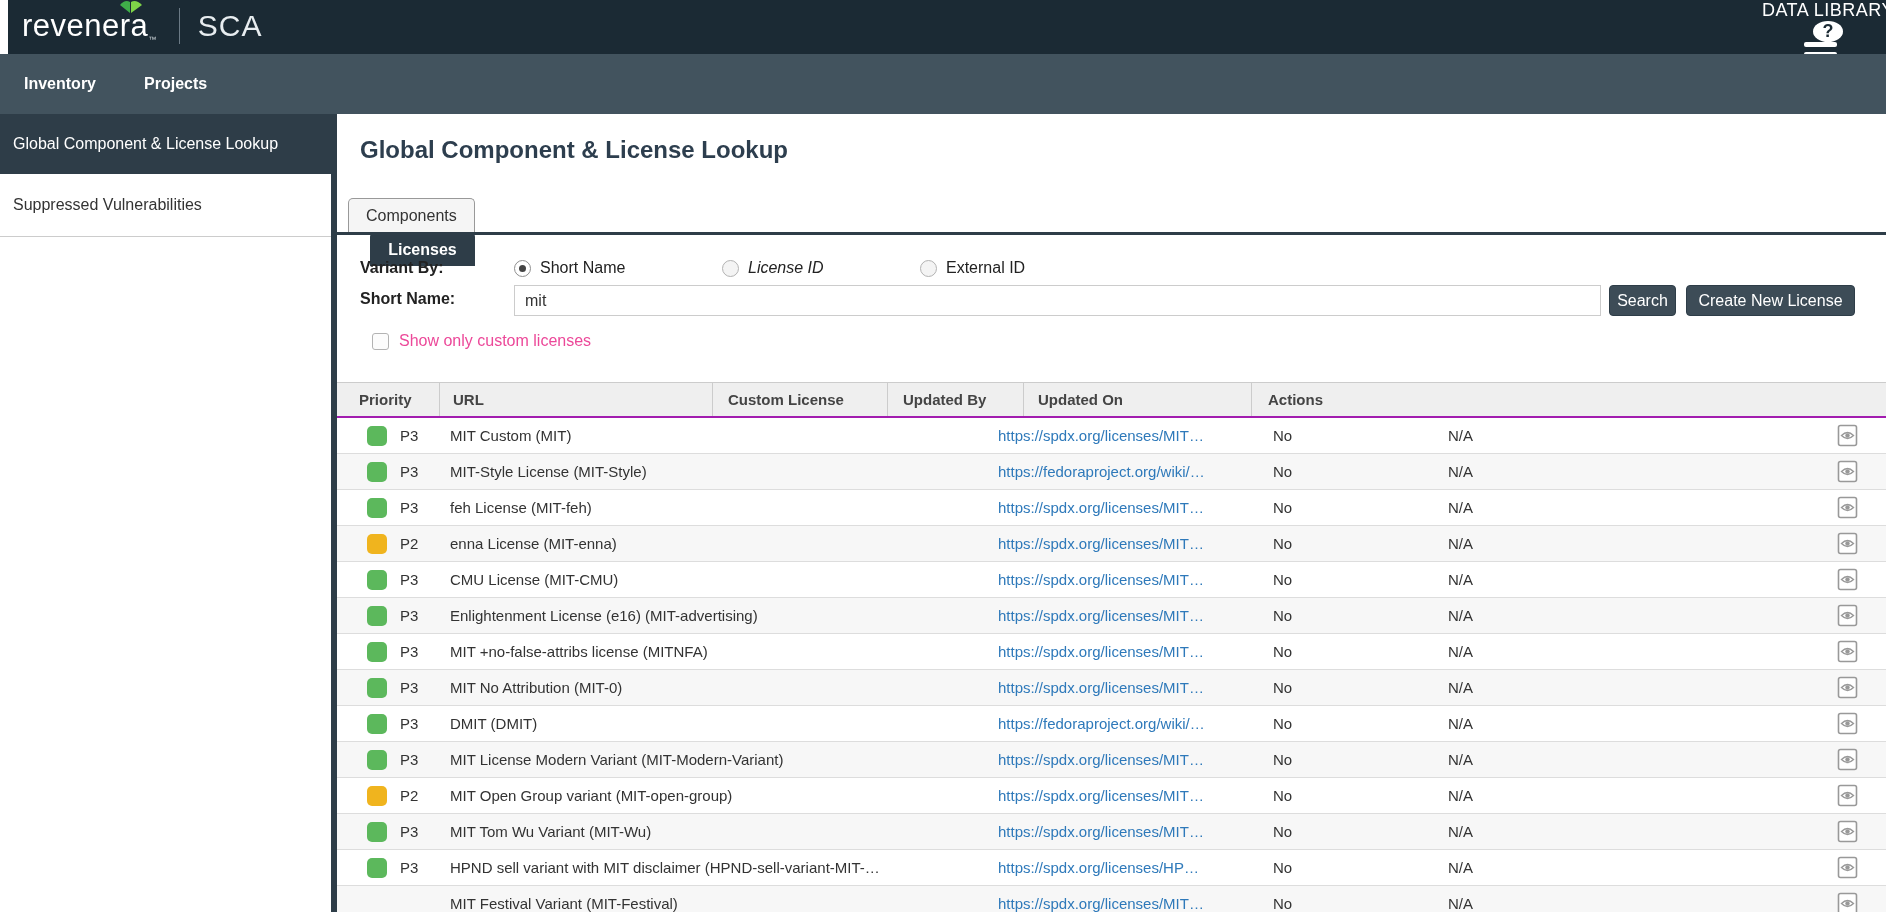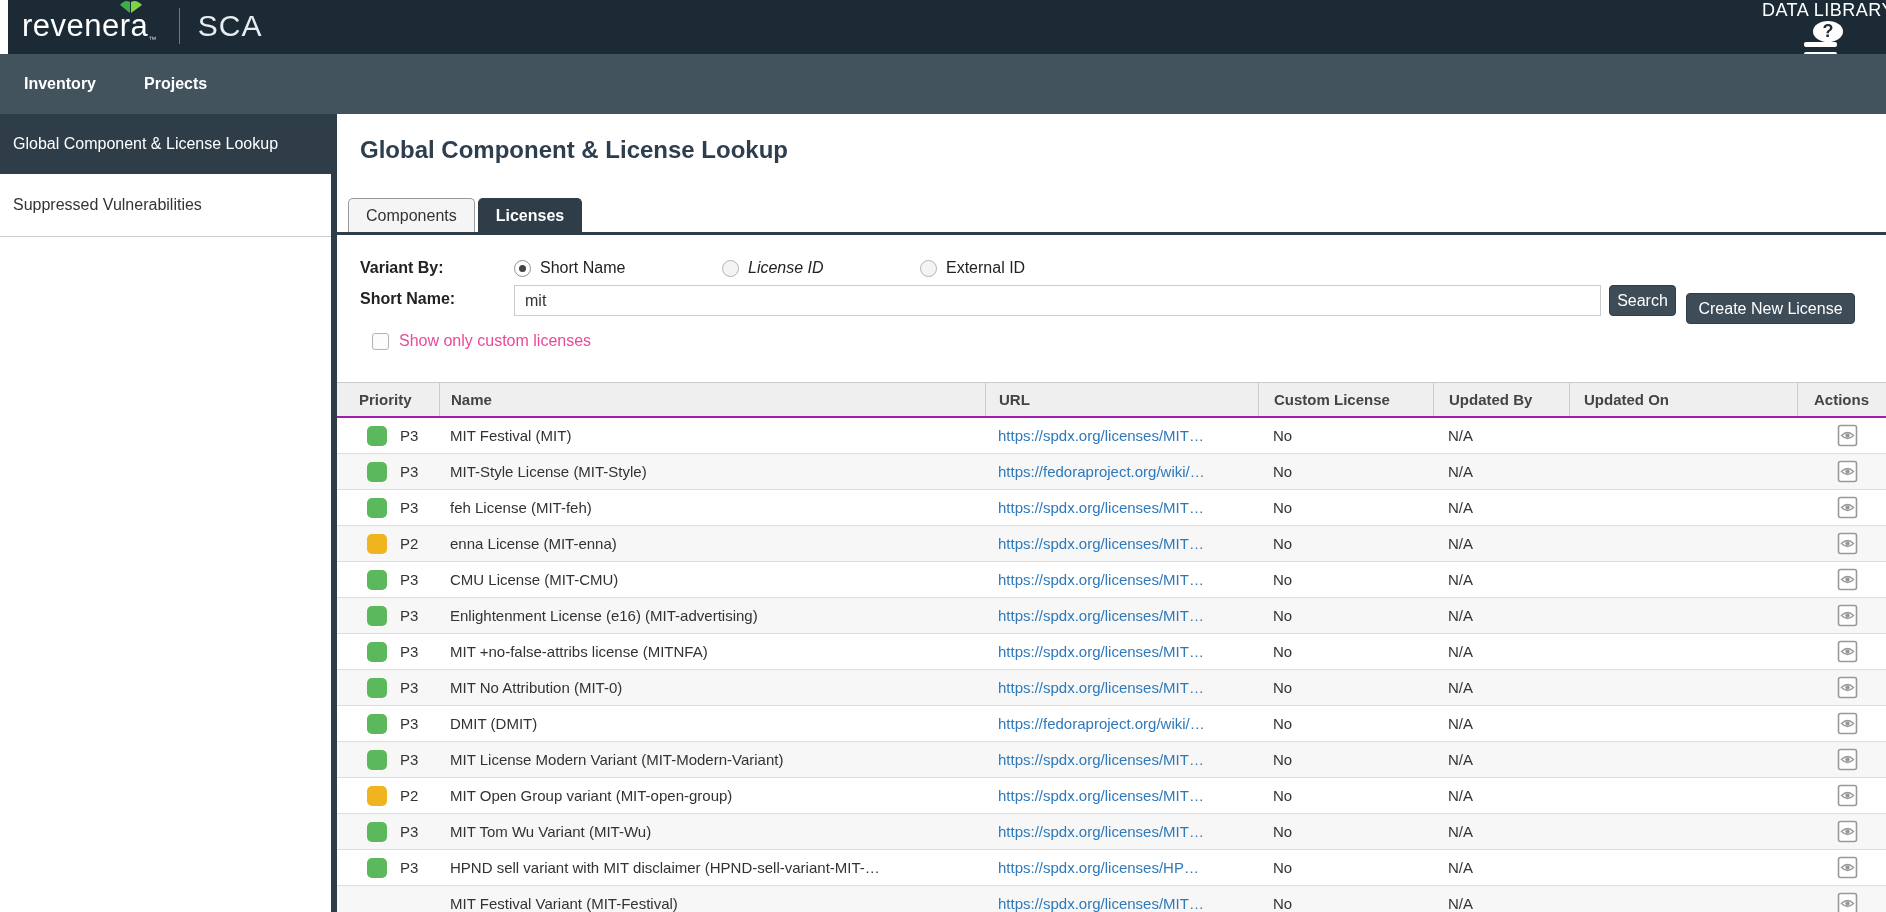--- a/index.html
+++ b/index.html
@@ -33,21 +33,21 @@
   .sidebar { position:absolute; left:0; top:114px; width:337px; height:798px; background:#fff;
              border-right:6px solid #2e3d48; }
   .side-item { display:flex; align-items:center; padding-left:13px; font-size:16px; color:#333;
                border-bottom:1px solid #ccc; height:63px; cursor:pointer; background:#fff; }
   .side-item.active { background:#2e3d48; color:#fff; border-bottom:none; height:60px; }
 
   
   .content { position:absolute; left:337px; top:114px; width:1549px; height:798px; background:#fff; }
   .page-title { position:absolute; left:23px; top:22px; font-size:24px; font-weight:bold; color:#2d3e4e; }
 
-  .tabs { position:absolute; left:11px; top:84px; display:flex; align-items:flex-end; }
+  .tabs { position:absolute; left:11px; top:84px; display:flex; align-items:flex-end;flex-direction:column; }
   .tab { height:34px; line-height:33px; padding:0 17px; font-size:16px; border:1px solid #999;
          border-bottom:none; border-radius:5px 5px 0 0; background:#f5f5f5; color:#333;
          margin-right:3px; cursor:pointer; }
   .tab.active { background:#2e3d48; border-color:#2e3d48; color:#fff; font-weight:bold; }
   .tabs-underline { position:absolute; left:0; top:118px; width:1549px; height:3px; background:#2e3d48; }
 
   
   .row-searchby { position:absolute; left:0; top:140px; height:28px; width:1549px; }
   .form-label { position:absolute; left:23px; font-size:16px; font-weight:bold; color:#222; line-height:28px; }
   .radio-group { position:absolute; left:177px; top:0; height:28px; width:900px; }
@@ -58,21 +58,21 @@
   .radio-opt.selected .radio-circle::after { content:""; position:absolute; left:4px; top:4px;
                   width:7px; height:7px; border-radius:50%; background:#444; }
   .radio-label { font-size:16px; color:#222; }
 
   .row-shortname { position:absolute; left:0; top:171px; height:31px; width:1549px; }
   .text-input { position:absolute; left:177px; top:0; width:1087px; height:31px; border:1px solid #ccc;
                 font-size:16px; color:#333; padding:0 10px; font-family:"Liberation Sans", sans-serif; }
   .btn { position:absolute; top:0; height:31px; background:#3d4c57; color:#fff; border:1px solid #2e3d48;
          border-radius:4px; font-size:16px; font-family:"Liberation Sans", sans-serif; cursor:pointer; }
   .btn-search { left:1272px; width:67px; }
-  .btn-create { left:1349px; width:169px;margin-top:8px; }
+  .btn-create { left:1349px; width:169px; }
 
   .row-checkbox { position:absolute; left:0; top:216px; height:22px; width:1549px; display:flex; align-items:center; }
   .checkbox { width:17px; height:17px; border:1px solid #b3b3b3; border-radius:3px; background:#fcfcfc;
               margin-left:35px; margin-right:10px; cursor:pointer; }
   .checkbox-label { font-size:16px; color:#ec4899; }
 
   
   .table { position:absolute; left:0; top:268px; width:1549px; }
   .tr { display:flex; width:1549px; height:36px; border-bottom:1px solid #ddd; background:#fff; }
   .tr:nth-child(even) { background:#f7f7f7; }
@@ -174,34 +174,33 @@
     </div>
 
     <div class="row-checkbox">
       <span class="checkbox"></span>
       <span class="checkbox-label">Show only custom licenses</span>
     </div>
 
     <div class="table">
       <div class="thead">
         <div class="th c-priority">Priority</div>
-        <div class="th c-name">Name</div>
         <div class="th c-url">URL</div>
         <div class="th c-custom">Custom License</div>
         <div class="th c-updatedby">Updated By</div>
         <div class="th c-updatedon">Updated On</div>
         <div class="th c-actions">Actions</div>
       </div>
       <div id="table-body">
   <div class="tr">
     <div class="td c-priority">
       <span class="pbadge" style="background: rgb(92, 184, 92);"></span>
       <span class="ptext">P3</span>
     </div>
-    <div class="td c-name">MIT Festival (MIT)</div>
+    <div class="td c-name">MIT Custom (MIT)</div>
     <div class="td c-url"><a>https://spdx.org/licenses/MIT…</a></div>
     <div class="td c-custom">No</div>
     <div class="td c-updatedby">N/A</div>
     <div class="td c-updatedon"></div>
     <div class="td c-actions">
       <span class="eye-icon">
         <svg width="21" height="23" viewBox="0 0 21 23">
           <rect x="1.5" y="1.5" width="18" height="20" rx="2" fill="#fff" stroke="#999" stroke-width="1.6"></rect>
           <path d="M4.5 11.5 Q10.5 5.5 16.5 11.5 Q10.5 17.5 4.5 11.5 Z" fill="none" stroke="#999" stroke-width="1.4"></path>
           <circle cx="10.5" cy="11.5" r="2.2" fill="#999"></circle>

